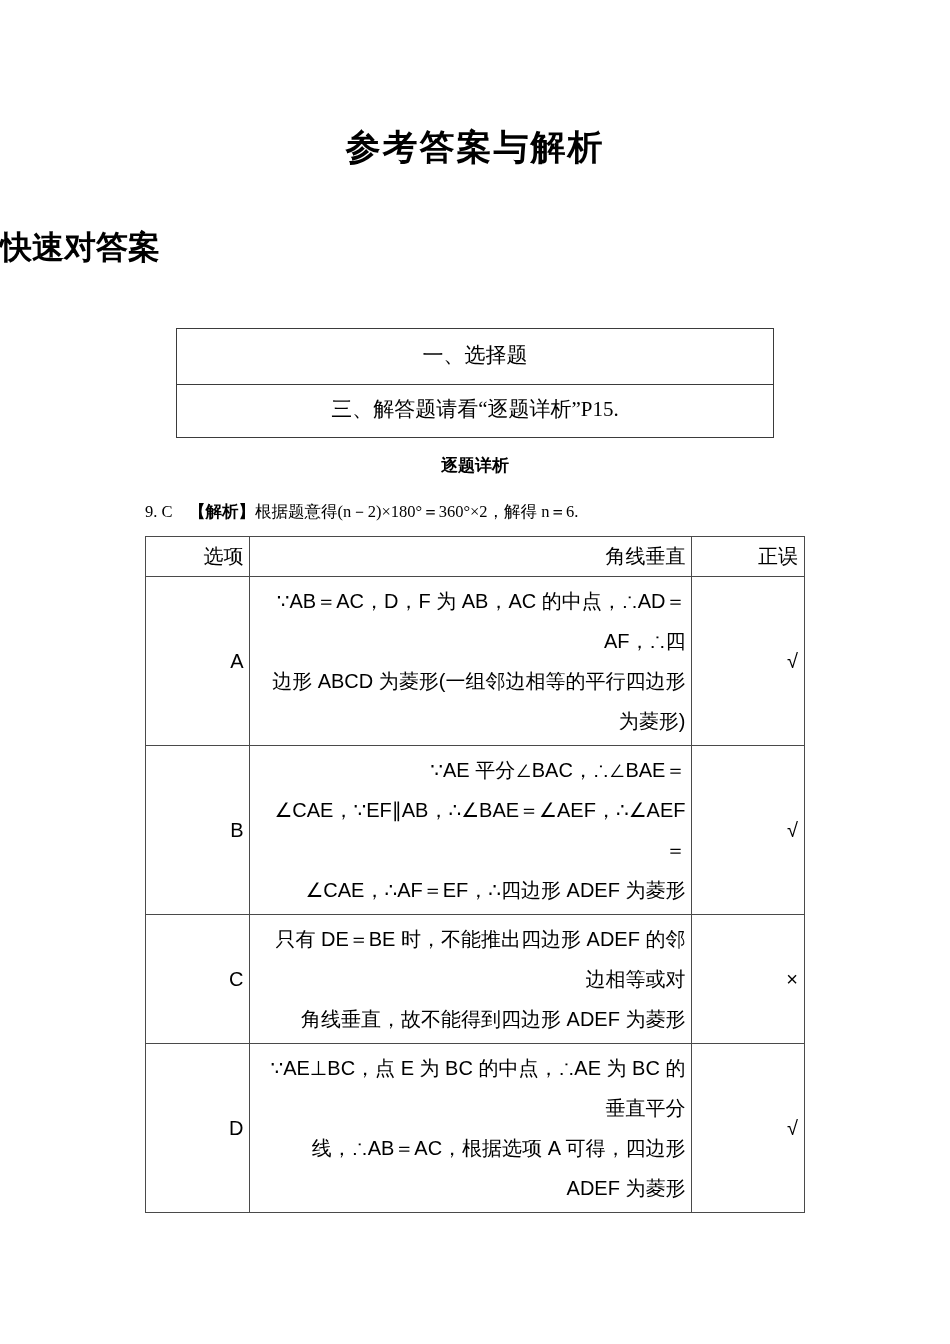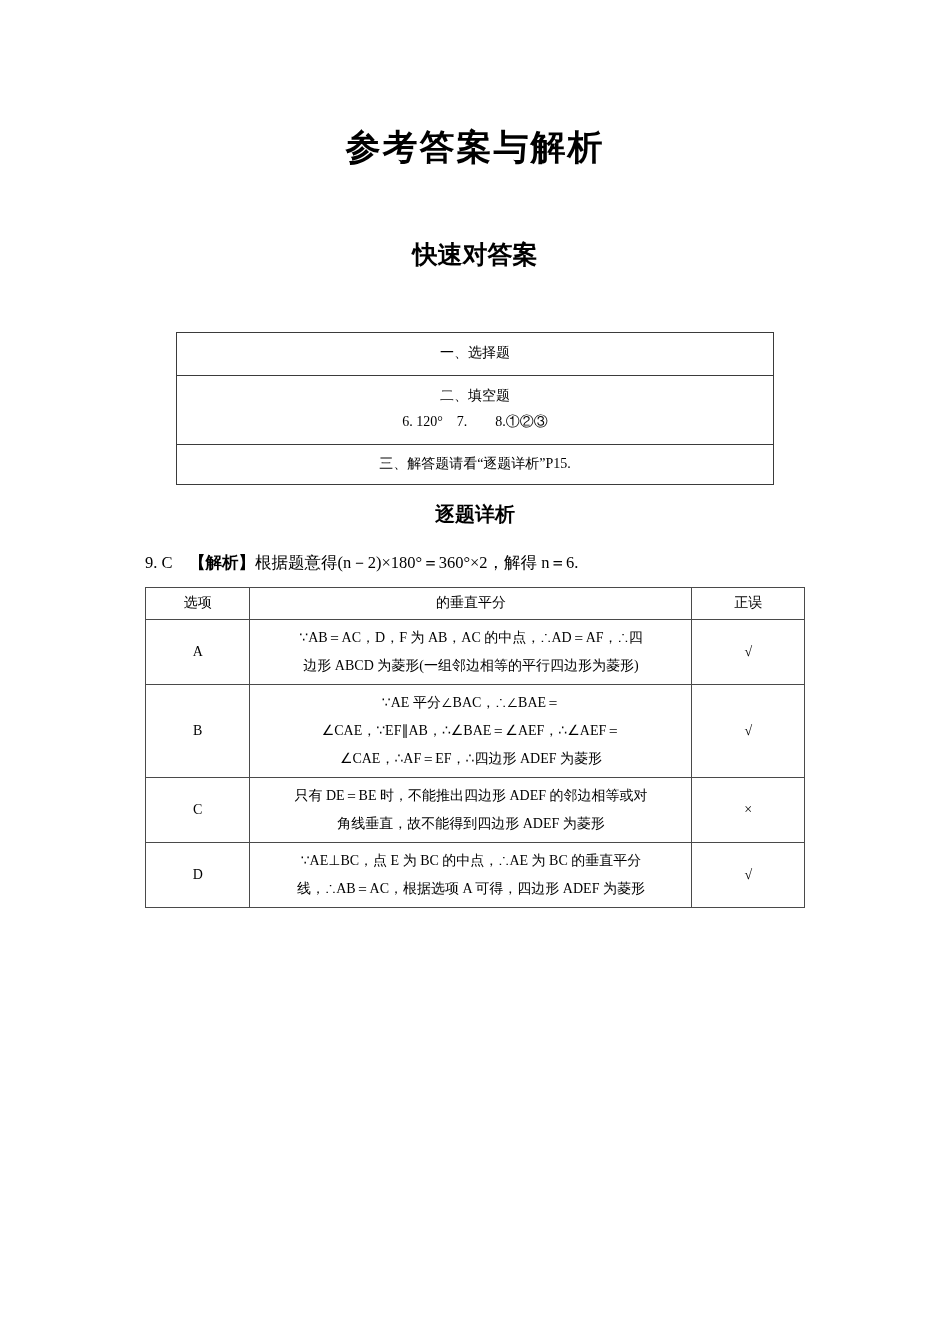--- a/index.html
+++ b/index.html
@@ -28,31 +28,30 @@
     text-align: center;
     font-family: "DejaVu Sans", "Liberation Sans", sans-serif;
     font-weight: bold;
     font-size: 35px;
     letter-spacing: 2px;
     margin: 0;
     padding-top: 126px;
     line-height: 1.2;
   }
   .section-title {
-    text-align: center;
     font-family: "DejaVu Sans", "Liberation Sans", sans-serif;
-    font-size: 25px;
-    margin: 12px;
+    font-size: 32px;
+    margin: 0;
     padding-top: 60px;
     line-height: 1.2;
   }
   .section-title-2 {
     text-align: center;
     font-family: "DejaVu Sans", "Liberation Sans", sans-serif;
-    font-size: 20px;
+    font-size: 17px;
     margin: 0;
     padding-top: 17px;
     padding-bottom: 14px;
     line-height: 1.2;
   }
 
   
   .answer-box {
     width: 598px;
     margin: 0 auto;
@@ -62,21 +61,21 @@
   }
   .answer-block {
     border-bottom: 1.6px solid #3b3b3b;
     padding: 7px 0 9px 0;
   }
   .answer-block:last-child {
     border-bottom: none;
   }
   .answer-line {
     text-align: center;
-    font-size: 14px;
+    font-size: 21px;
     line-height: 1.85;
     font-family: "Liberation Serif", "DejaVu Serif", serif;
   }
   .answer-line.single {
     line-height: 1.7;
   }
 
   
   .content {
     width: 660px;
@@ -98,26 +97,26 @@
   .opt-table {
     width: 660px;
     margin: 7px auto 2px auto;
     border-collapse: collapse;
     border: 1.4px solid #4a4a4a;
     table-layout: fixed;
   }
   .opt-table td, .opt-table th {
     border: 1.2px solid #4a4a4a;
     font-weight: normal;
-    font-size: 14px;
-    text-align: center;
+    font-size: 20px;
+    text-align: right;
     vertical-align: middle;
     padding: 4px 6px;
     line-height: 2.0;
-    font-family: Liberation Serif, serif;
+    font-family: Liberation Sans, sans-serif;
   }
   .col-opt   { width: 104px; }
   .col-ana   { width: 440px; }
   .col-right { width: 112px; }
   .opt-table .hd { padding: 5px 6px; line-height: 1.45; }
   .mark { font-size: 17px; }
 </style>
 </head>
 <body>
 
@@ -126,24 +125,20 @@
   <h1 class="doc-title">参考答案与解析</h1>
 
   <h2 class="section-title">快速对答案</h2>
 
   <div class="answer-box">
 
     <div class="answer-block">
       <div class="answer-line">一、选择题</div>
     </div>
 
-    <div class="answer-block">
-      <div class="answer-line">二、填空题</div>
-      <div class="answer-line">6. 120°　7.　　8.①②③</div>
-    </div>
 
     <div class="answer-block">
       <div class="answer-line single">三、解答题请看“逐题详析”P15.</div>
     </div>
 
   </div>
 
   <h2 class="section-title-2">逐题详析</h2>
 
   <div class="content">
@@ -155,21 +150,21 @@
 
   <table class="opt-table">
     <colgroup>
       <col class="col-opt">
         <col class="col-ana">
         <col class="col-right">
     </colgroup>
     <thead>
       <tr>
         <th class="hd">选项</th>
-        <th class="hd">的垂直平分</th>
+        <th class="hd">角线垂直</th>
         <th class="hd">正误</th>
       </tr>
     </thead>
     <tbody>
       <tr>
         <td>A</td>
         <td>
           <div>∵AB＝AC，D，F 为 AB，AC 的中点，∴AD＝AF，∴四</div>
           <div>边形 ABCD 为菱形(一组邻边相等的平行四边形为菱形)</div>
         </td>

